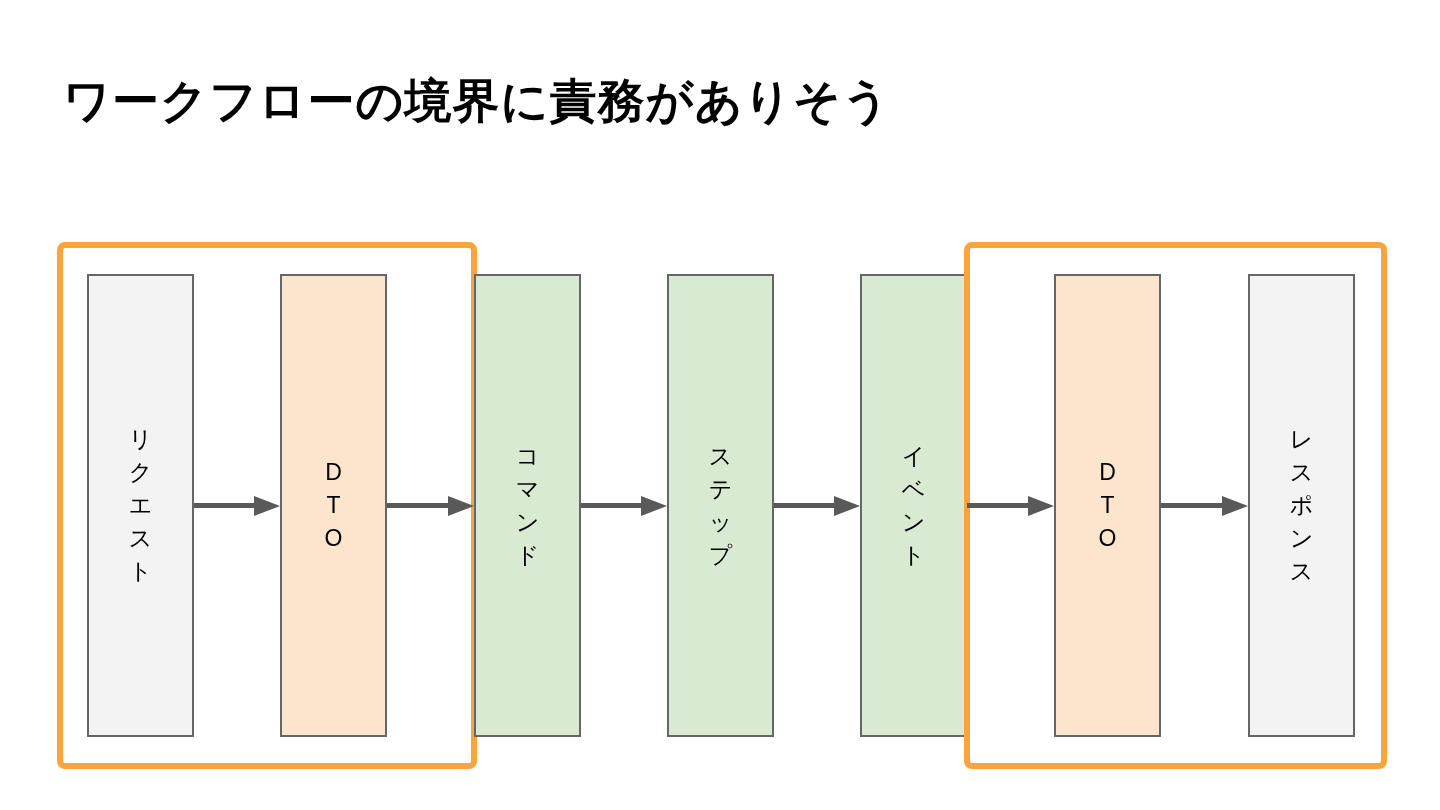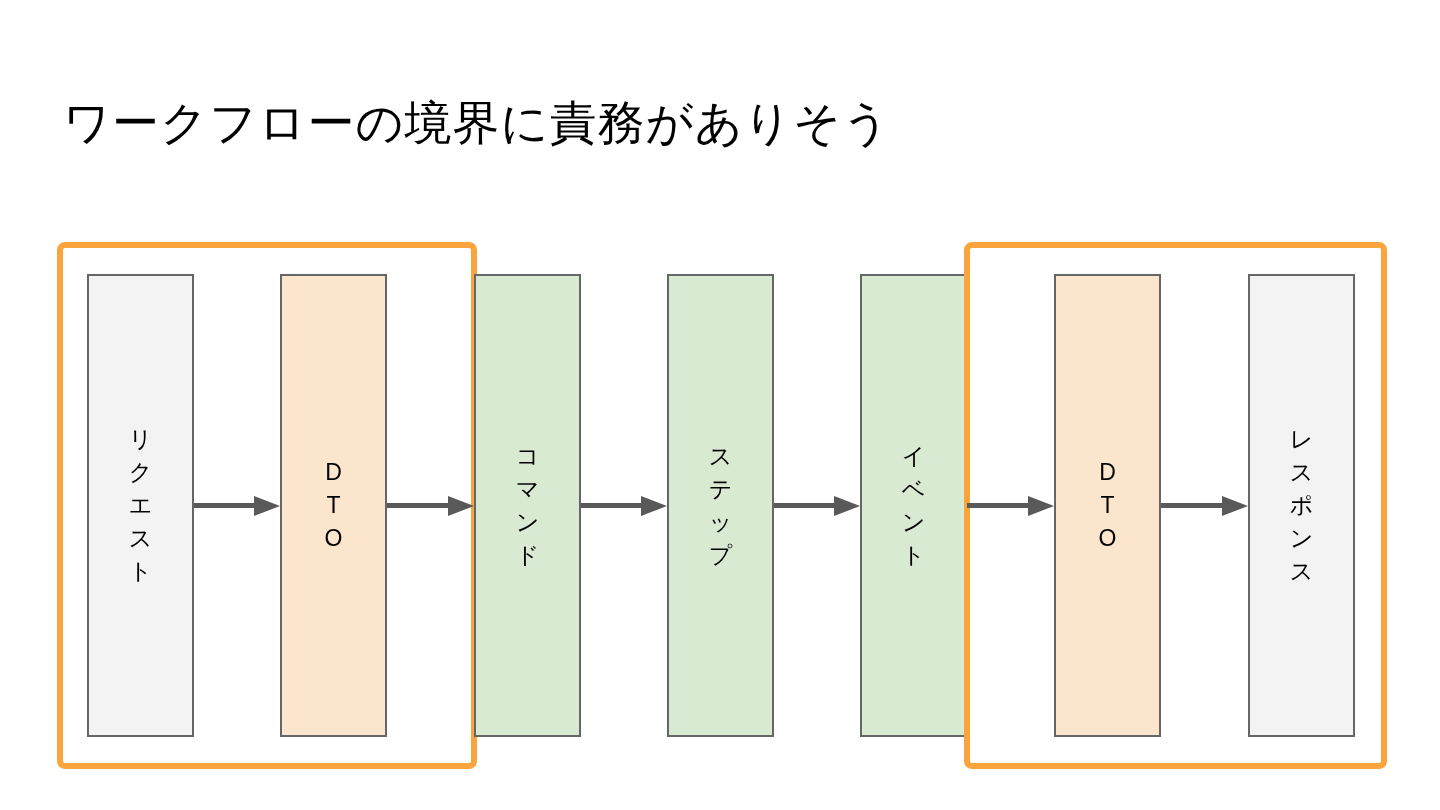--- a/index.html
+++ b/index.html
@@ -11,24 +11,24 @@
   #canvas {
     position: relative;
     width: 1440px;
     height: 810px;
     background: #ffffff;
     overflow: hidden;
   }
   #slide-title {
     position: absolute;
     left: 63px;
-    top: 92px;
+    top: 70px;
     margin: 0;
     font-size: 47px;
-    font-weight: 400;
+    font-weight: 700;
     letter-spacing: 1px;
     color: #000000;
     white-space: nowrap;
   }
   .group-frame {
     position: absolute;
     box-sizing: border-box;
     border: 6px solid #F9A43D;
     border-radius: 8px;
     background: transparent;

